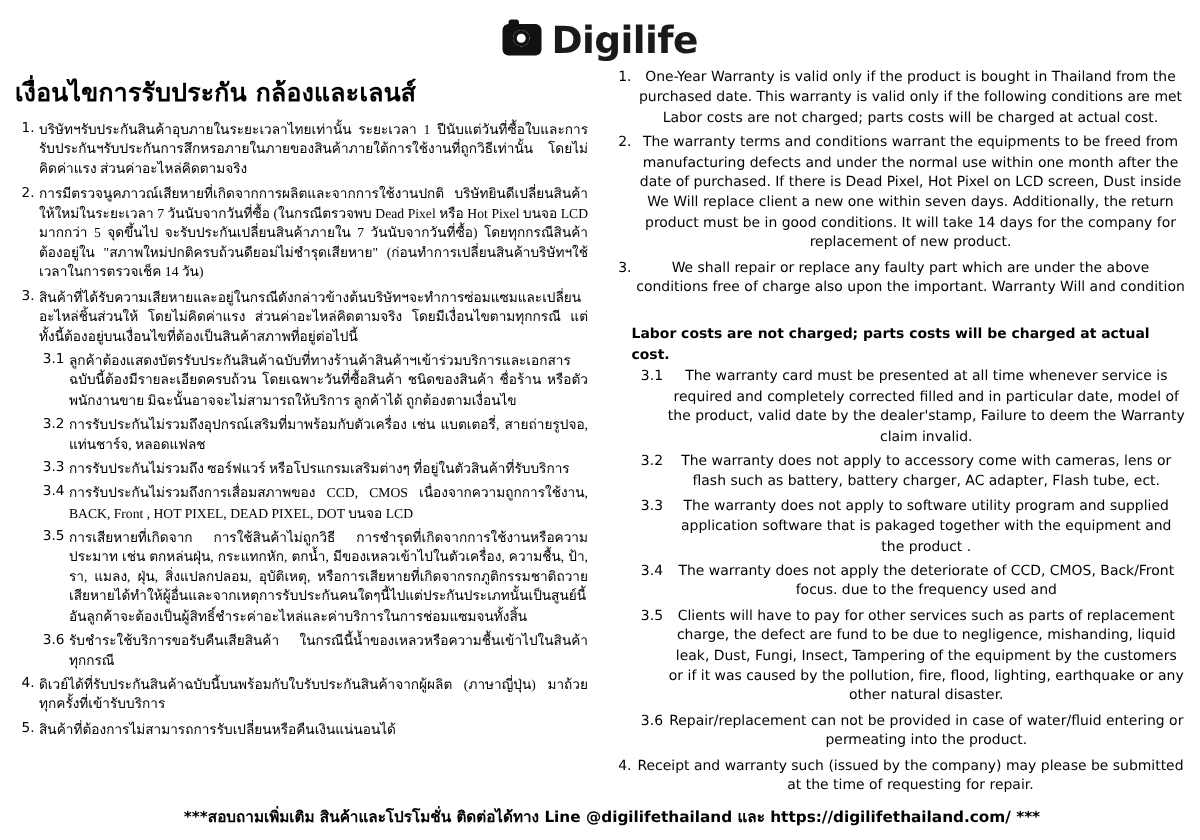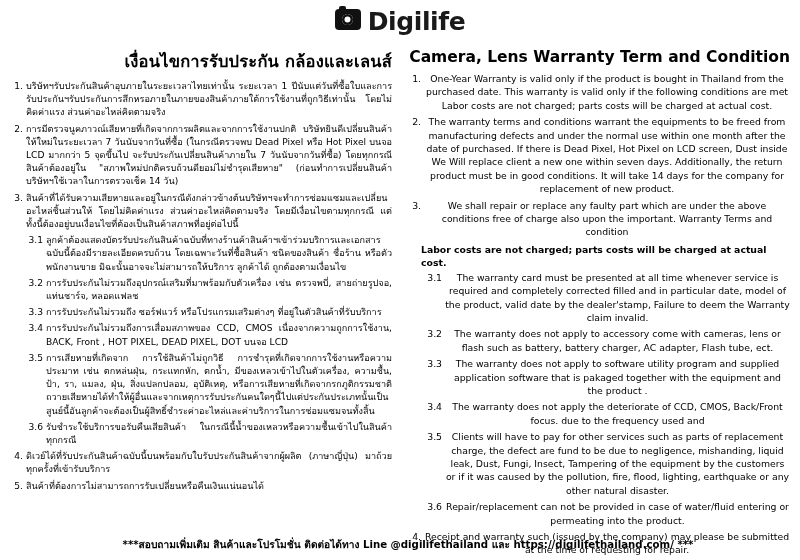--- a/index.html
+++ b/index.html
@@ -17,21 +17,21 @@
   .page {
     position: relative;
     width: 800px;
     height: 560px;
     box-sizing: border-box;
   }
 
   
   .logo-bar {
     display: flex;
-    align-items: flex-start;
+    align-items: center;
     justify-content: center;
     gap: 7px;
     padding-top: 9px;
     height: 34px;
   }
   .logo-cam {
     width: 26px;
     height: 21px;
     background: #111111;
     border-radius: 4px;
@@ -79,21 +79,21 @@
   .col-left {
     width: 395px;
     padding-right: 8px;
   }
   .col-right {
     width: 395px;
     padding-left: 6px;
   }
 
   .col-title {
-    text-align: right;
+    text-align: left;
     font-weight: bold;
     margin: 3px 0 6px 0;
   }
   .col-title.th {
     font-size: 16.5px;
     letter-spacing: 0.2px;
   }
   .col-title.en {
     font-size: 15.5px;
   }
@@ -113,36 +113,36 @@
     flex: 0 0 auto;
     text-align: right;
     padding-right: 3px;
   }
   .txt {
     flex: 1 1 auto;
   }
 
   
   .col-left .num { width: 13px; font-size: 9.1px; line-height: 13.2px; }
-  .col-left .txt { font-size: 9.1px; line-height: 13.2px; text-align: justify; }
+  .col-left .txt { font-size: 9.1px; line-height: 13.2px; text-align: justify; font-family: Liberation Serif, serif; }
   .col-left .sub .num { width: 21px; font-size: 9.1px; }
   .col-left .sub { margin-left: 12px; }
 
   
   .col-right .num { width: 15px; font-size: 9.3px; line-height: 13.4px; }
   .col-right .txt { font-size: 9.3px; line-height: 13.4px; text-align: center; }
   .col-right .sub .num { width: 22px; }
   .col-right .sub { margin-left: 14px; }
 
   .b { font-weight: normal; }
 
   .note-line {
     font-size: 9.3px;
     line-height: 13.4px;
-    margin: 4px 0 1px 15px;
+    margin: 18px 0 1px 15px;
   }
   .note-line .b { font-weight: bold; }
 
   
   .footer {
     position: absolute;
     left: 16px;
     right: 0;
     bottom: 8px;
     text-align: center;
@@ -179,21 +179,21 @@
           <span class="num">3.</span>
           <span class="txt">สินค้าที่ได้รับความเสียหายและอยู่ในกรณีดังกล่าวข้างต้นบริษัทฯจะทำการซ่อมแซมและเปลี่ยนอะไหล่ชิ้นส่วนให้ โดยไม่คิดค่าแรง ส่วนค่าอะไหล่คิดตามจริง โดยมีเงื่อนไขตามทุกกรณี แต่ทั้งนี้ต้องอยู่บนเงื่อนไขที่ต้องเป็นสินค้าสภาพที่อยู่ต่อไปนี้</span>
         </li>
 
         <li class="item sub">
           <span class="num">3.1</span>
           <span class="txt">ลูกค้าต้องแสดงบัตรรับประกันสินค้าฉบับที่ทางร้านค้าสินค้าฯเข้าร่วมบริการและเอกสารฉบับนี้ต้องมีรายละเอียดครบถ้วน โดยเฉพาะวันที่ซื้อสินค้า ชนิดของสินค้า ชื่อร้าน หรือตัวพนักงานขาย มิฉะนั้นอาจจะไม่สามารถให้บริการ ลูกค้าได้ ถูกต้องตามเงื่อนไข</span>
         </li>
         <li class="item sub">
           <span class="num">3.2</span>
-          <span class="txt">การรับประกันไม่รวมถึงอุปกรณ์เสริมที่มาพร้อมกับตัวเครื่อง เช่น ตรวจพบี่, สายถ่ายรูปจอ, แท่นชาร์จ, หลอดแฟลช</span>
+          <span class="txt">การรับประกันไม่รวมถึงอุปกรณ์เสริมที่มาพร้อมกับตัวเครื่อง เช่น แบตเตอรี่, สายถ่ายรูปจอ, แท่นชาร์จ, หลอดแฟลช</span>
         </li>
         <li class="item sub">
           <span class="num">3.3</span>
           <span class="txt">การรับประกันไม่รวมถึง ซอร์ฟแวร์ หรือโปรแกรมเสริมต่างๆ ที่อยู่ในตัวสินค้าที่รับบริการ</span>
         </li>
         <li class="item sub">
           <span class="num">3.4</span>
           <span class="txt">การรับประกันไม่รวมถึงการเสื่อมสภาพของ CCD, CMOS เนื่องจากความถูกการใช้งาน, BACK, Front , HOT PIXEL, DEAD PIXEL, DOT บนจอ LCD</span>
         </li>
         <li class="item sub">
@@ -210,34 +210,33 @@
           <span class="txt">ดิเวย์ได้ที่รับประกันสินค้าฉบับนี้บนพร้อมกับใบรับประกันสินค้าจากผู้ผลิต (ภาษาญี่ปุ่น) มาถ้วยทุกครั้งที่เข้ารับบริการ</span>
         </li>
         <li class="item">
           <span class="num">5.</span>
           <span class="txt">สินค้าที่ต้องการไม่สามารถการรับเปลี่ยนหรือคืนเงินแน่นอนได้</span>
         </li>
       </ol>
     </div>
 
     <div class="col col-right">
-      <div class="col-title en">Camera, Lens Warranty Term and Condition</div>
 
       <ol class="lvl1">
         <li class="item">
           <span class="num">1.</span>
           <span class="txt">One-Year Warranty is valid only if the product is bought in Thailand from the purchased date. This warranty is valid only if the following conditions are met Labor costs are not charged; parts costs will be charged at actual cost.</span>
         </li>
         <li class="item">
           <span class="num">2.</span>
           <span class="txt">The warranty terms and conditions warrant the equipments to be freed from manufacturing defects and under the normal use within one month after the date of purchased. If there is Dead Pixel, Hot Pixel on LCD screen, Dust inside We Will replace client a new one within seven days. Additionally, the return product must be in good conditions. It will take 14 days for the company for replacement of new product.</span>
         </li>
         <li class="item">
           <span class="num">3.</span>
-          <span class="txt">We shall repair or replace any faulty part which are under the above conditions free of charge also upon the important. Warranty Terms and condition</span>
+          <span class="txt">We shall repair or replace any faulty part which are under the above conditions free of charge also upon the important. Warranty Will and condition</span>
         </li>
       </ol>
 
       <div class="note-line">
         <span class="b">Labor costs are not charged; parts costs will be charged at actual cost.</span>
       </div>
 
       <ol class="lvl1">
         <li class="item sub">
           <span class="num">3.1</span>

